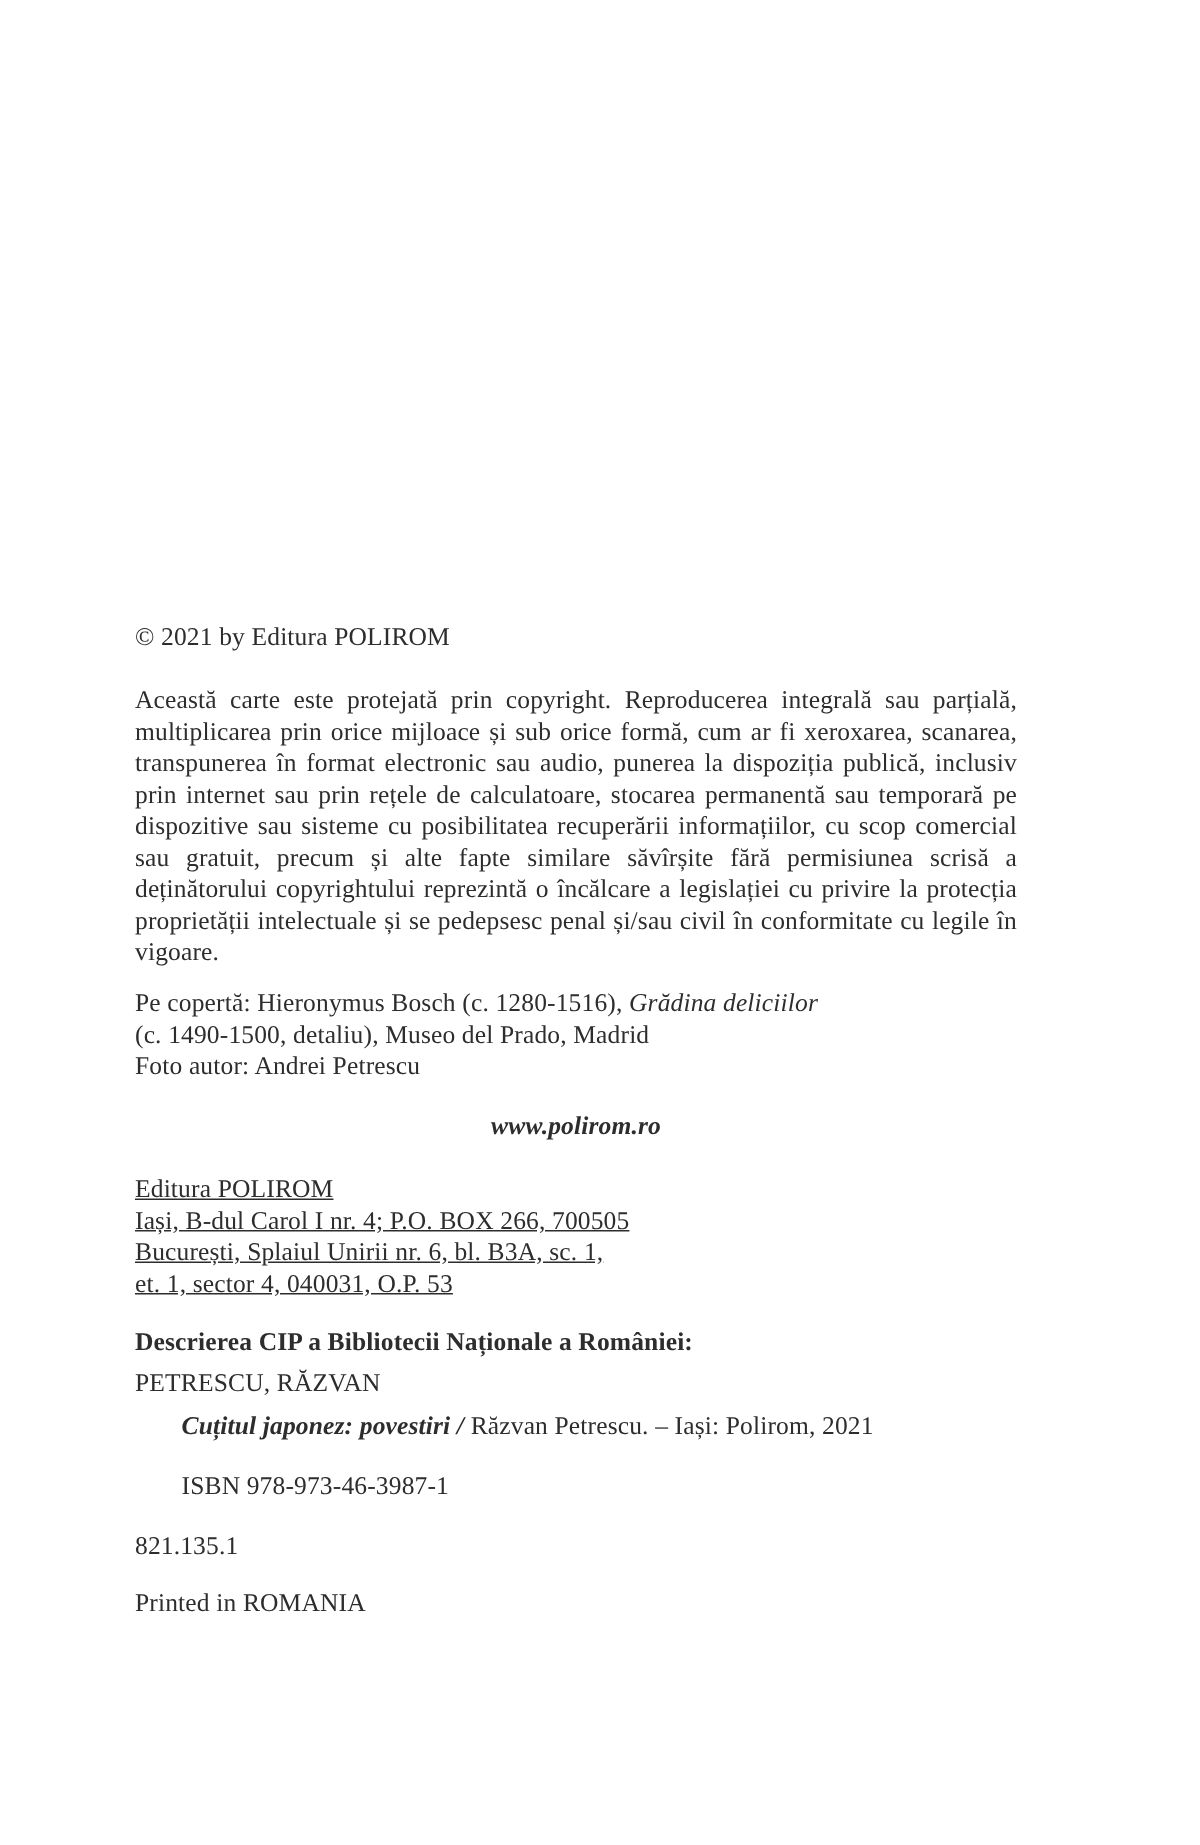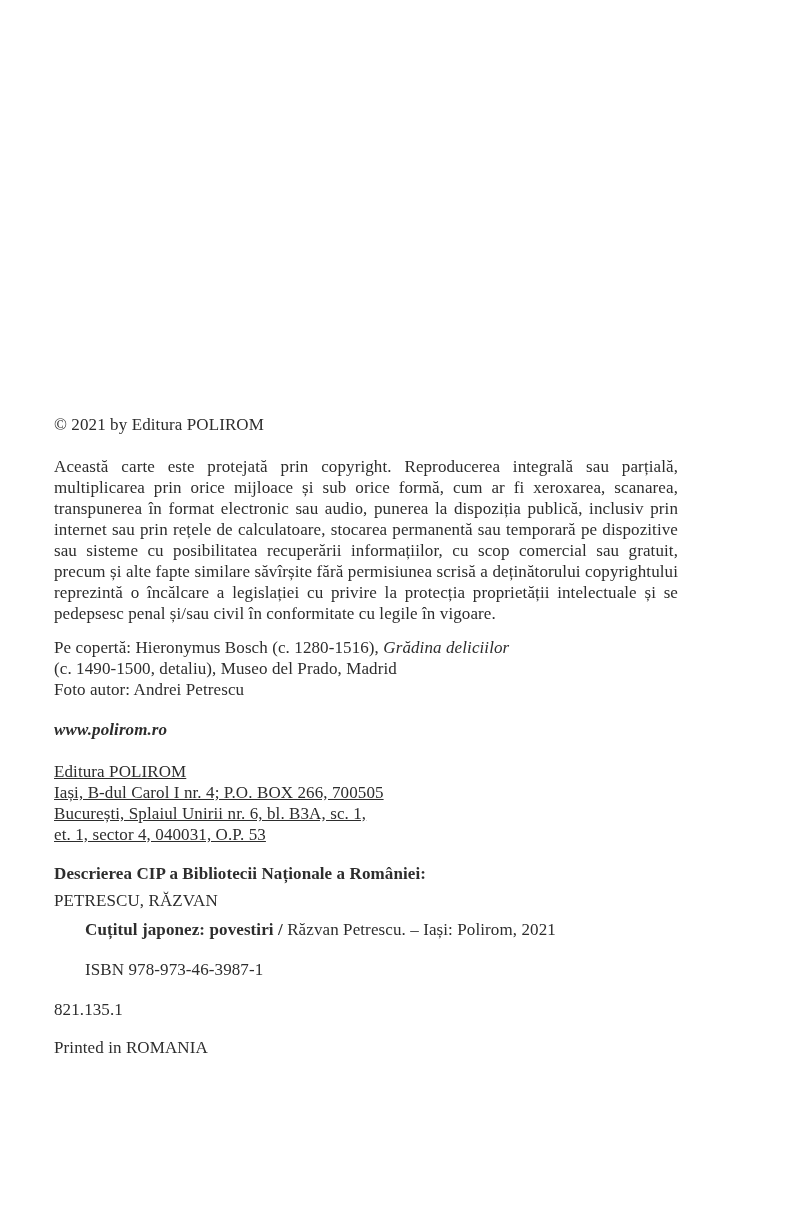--- a/index.html
+++ b/index.html
@@ -14,46 +14,47 @@
     font-family: "Liberation Serif", serif;
     color: #2d2d2d;
   }
   .page {
     position: absolute;
     top: 0;
     left: 0;
     width: 800px;
     height: 1054px;
     box-sizing: border-box;
-    padding: 414px 122px 0 54px;
+    padding: 414px 122px 0 90px;
     font-size: 17px;
     line-height: 21px;
     letter-spacing: 0.1px;
   }
   .copyright-line { margin: 0; }
   .legal {
     margin: 21px 0 0 0;
     text-align: justify;
   }
   .cover-credit { margin: 13px 0 0 0; }
   .photo-credit { margin: 0; }
   .website {
     margin: 19px 0 0 0;
     font-weight: bold;
     font-style: italic;
+    text-align: center;
   }
   .publisher { margin: 21px 0 0 0; text-decoration: underline; }
   .cip-heading { margin: 18px 0 0 0; font-weight: bold; }
   .cip-author { margin: 6px 0 0 0; }
   .cip-title { margin: 8px 0 0 0; padding-left: 31px; }
   .cip-isbn { margin: 19px 0 0 0; padding-left: 31px; }
   .udc { margin: 19px 0 0 0; }
   .printed { margin: 17px 0 0 0; }
   em.title { font-style: italic; font-weight: normal; }
-  .bold-italic { font-weight: bold; margin-top: 10px; }
+  .bold-italic { font-style: italic; font-weight: bold; margin-top: 10px; }
 </style>
 </head>
 <body>
 
 <div class="page">
 
   <p class="copyright-line">© 2021 by Editura POLIROM</p>
 
   <p class="legal">Această carte este protejată prin copyright. Reproducerea integrală sau parțială, multiplicarea prin orice mijloace și sub orice formă, cum ar fi xeroxarea, scanarea, transpunerea în format electronic sau audio, punerea la dispoziția publică, inclusiv prin internet sau prin rețele de calculatoare, stocarea permanentă sau temporară pe dispozitive sau sisteme cu posibilitatea recuperării informațiilor, cu scop comercial sau gratuit, precum și alte fapte similare săvîrșite fără permisiunea scrisă a deținătorului copyrightului reprezintă o încălcare a legislației cu privire la protecția proprietății intelectuale și se pedepsesc penal și/sau civil în conformitate cu legile în vigoare.</p>
 

